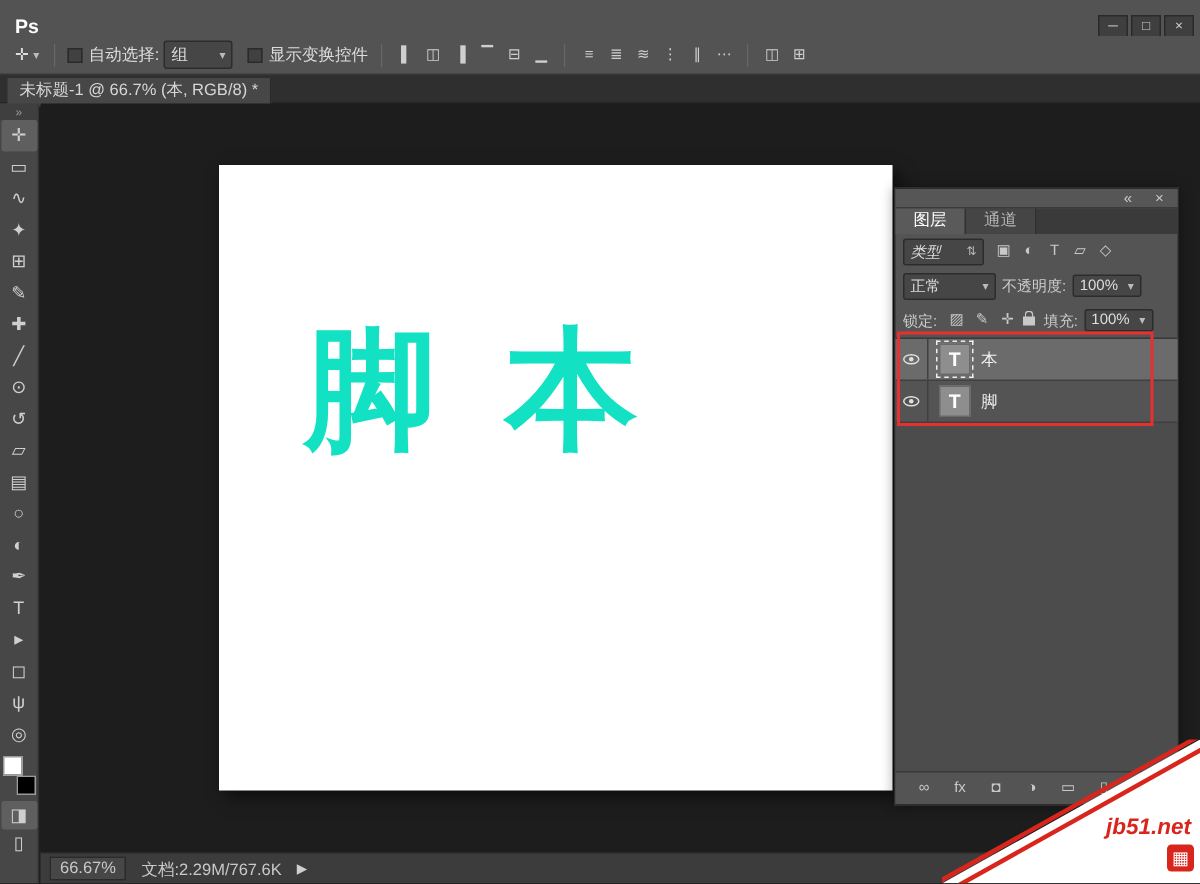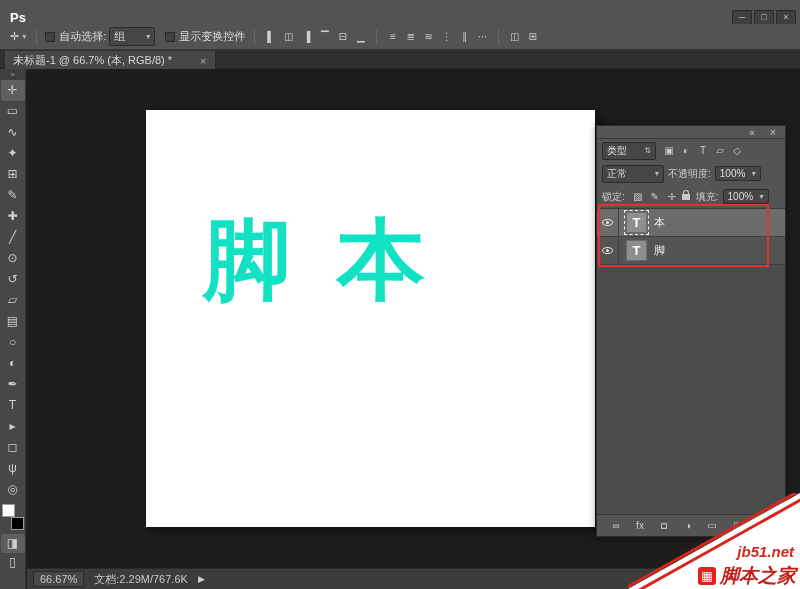--- a/index.html
+++ b/index.html
@@ -30,21 +30,21 @@
   .mini-dd { display:inline-flex; align-items:center; justify-content:space-between;
     width:46px; background:#464646; border:1px solid #2c2c2c; border-radius:2px;
     padding:1px 4px; margin-right:8px; font-size:11px; }
   .icon-group { display:inline-flex; gap:3px; margin:0 2px; }
   .opt-icon { display:inline-block; width:15px; text-align:center; color:#cfcfcf; font-size:10px; }
 
   
   .tab-bar { position:absolute; left:0; top:50px; right:0; height:19px; background:#2f2f2f;
     border-bottom:1px solid #242424; }
   .doc-tab { display:inline-flex; align-items:center; gap:28px; margin-left:5px; height:19px;
-    padding:0 8px; background:#474747; border-right:1px solid #282828; color:#d6d6d6; font-size:11px; }
+    padding:0 8px; background:#474747; border-right:1px solid #282828; color:#d6d6d6; font-size:11px;flex-direction:column; }
   .tab-close { color:#aaa; font-size:11px; }
 
   
   .toolstrip { position:absolute; left:0; top:69px; bottom:0; width:26px; background:#474747;
     border-right:1px solid #333; display:flex; flex-direction:column; align-items:center; }
   .strip-collapse { height:11px; line-height:11px; color:#9a9a9a; font-size:8px; width:100%;
     text-align:center; background:#3f3f3f; }
   .tools { display:flex; flex-direction:column; align-items:center; width:100%; }
   .tool { width:24px; height:21px; line-height:21px; text-align:center; color:#cfcfcf; font-size:12px; }
   .tool:first-child { background:#5f5f5f; border-radius:2px; }
@@ -68,21 +68,21 @@
     border:1px solid #2b2b2b; display:flex; flex-direction:column; box-shadow:0 0 8px rgba(0,0,0,.4); }
   .p-top { height:13px; background:#565656; border-bottom:1px solid #3a3a3a; display:flex;
     justify-content:flex-end; align-items:center; gap:7px; padding:0 5px; font-size:8px; color:#b5b5b5; }
   .p-tabs { height:17px; background:#3a3a3a; display:flex; align-items:stretch; }
   .p-tab { padding:1px 12px; font-size:11px; color:#b3b3b3; background:#454545;
     border-right:1px solid #303030; line-height:15px; }
   .p-tab.active { background:#5a5a5a; color:#fff; }
   .p-row { height:23px; display:flex; align-items:center; gap:4px; padding:0 5px; }
   .dd { display:inline-flex; align-items:center; justify-content:space-between; background:#464646;
     border:1px solid #2c2c2c; border-radius:2px; color:#ddd; font-size:10px; padding:1px 4px; }
-  .type-dd { width:54px; }
+  .type-dd { width:54px;font-style:italic; }
   .blend-dd { width:62px; }
   .val-dd { width:46px; }
   .p-label { font-size:10px; color:#ccc; }
   .mini-icon { width:14px; text-align:center; color:#c8c8c8; font-size:10px; }
   .layer-list { position:relative; background:#4c4c4c; border-top:1px solid #3a3a3a; }
   .layer-row { height:28px; display:flex; align-items:center; border-bottom:1px solid #404040;
     background:#545454; }
   .layer-row.selected { background:#6b6b6b; }
   .eye-cell { width:22px; align-self:stretch; display:flex; align-items:center; justify-content:center;
     border-right:1px solid #404040; }
@@ -229,20 +229,24 @@
         <span>本</span>
       </div>
     </div>
   </div>
 
   <div class="panel">
     <div class="p-top">
         <span class="mini-icon">«</span>
         <span class="mini-icon">×</span>
       </div>
+    <div class="p-tabs">
+        <span class="p-tab active">图层</span>
+        <span class="p-tab">通道</span>
+      </div>
     <div class="p-row">
       <span class="dd type-dd">
         <span>类型</span>
         <span class="caret">⇅</span>
       </span>
       <span class="icon-group">
           <span class="mini-icon">▣</span>
           <span class="mini-icon">◐</span>
           <span class="mini-icon">T</span>
           <span class="mini-icon">▱</span>
@@ -309,17 +313,16 @@
     <span class="status-arrow">▶</span>
   </div>
 
   <div class="watermark">
     <div class="wm-tri"></div>
     <div class="wm-stripe s1" style="background: rgb(216, 38, 28);"></div>
     <div class="wm-stripe s2" style="background: rgb(216, 38, 28);"></div>
     <div class="wm-site" style="color: rgb(216, 38, 28);">jb51.net</div>
     <div class="wm-brand">
       <span class="wm-logo" style="background: rgb(216, 38, 28);">▦</span>
-      <span>脚本之家</span>
     </div>
   </div>
 
 </div>
 
 </body></html>

